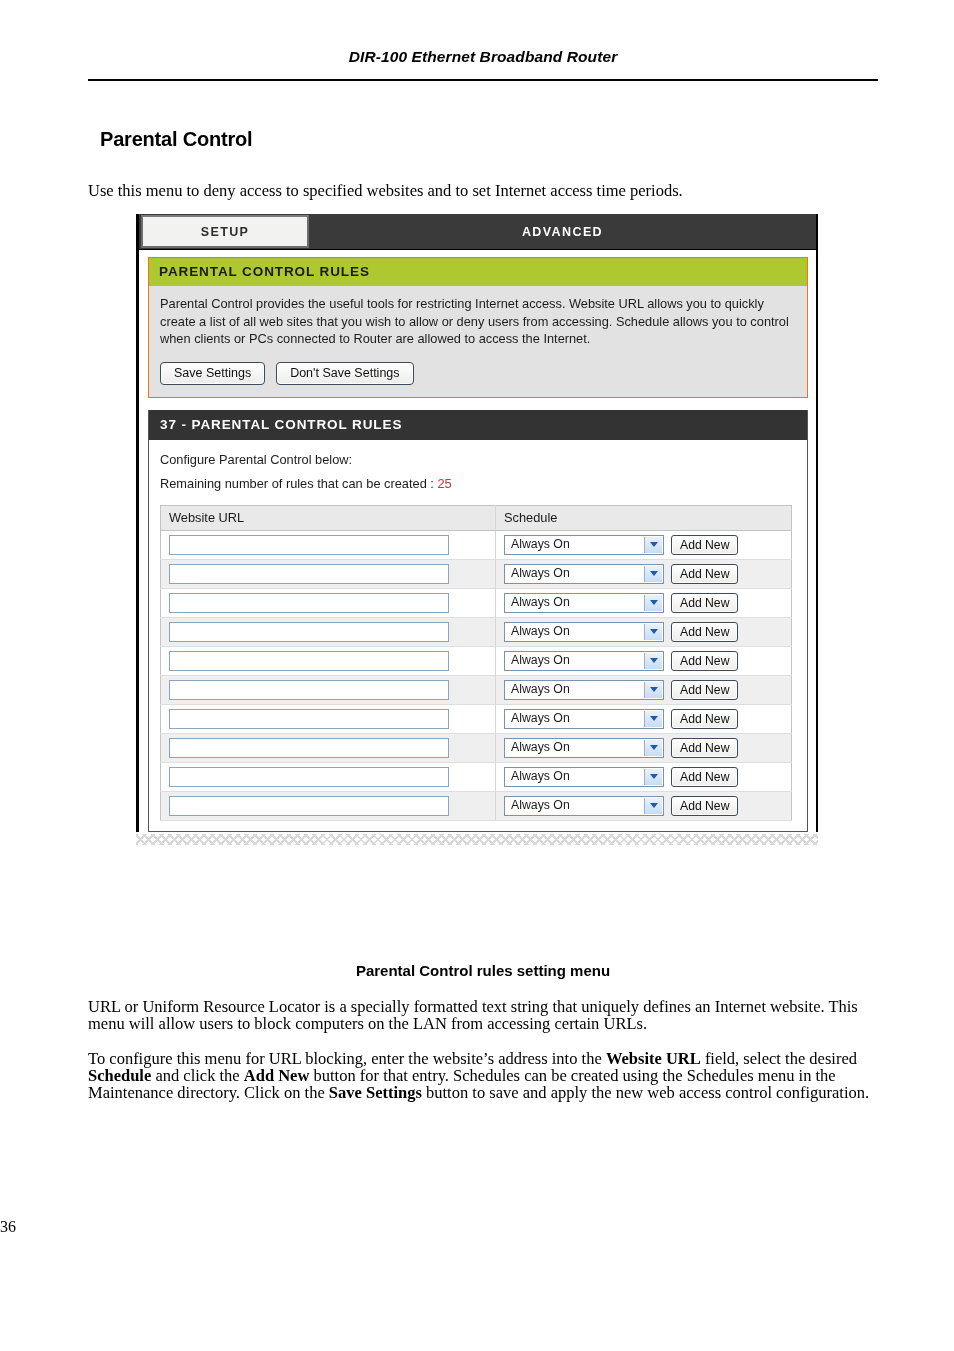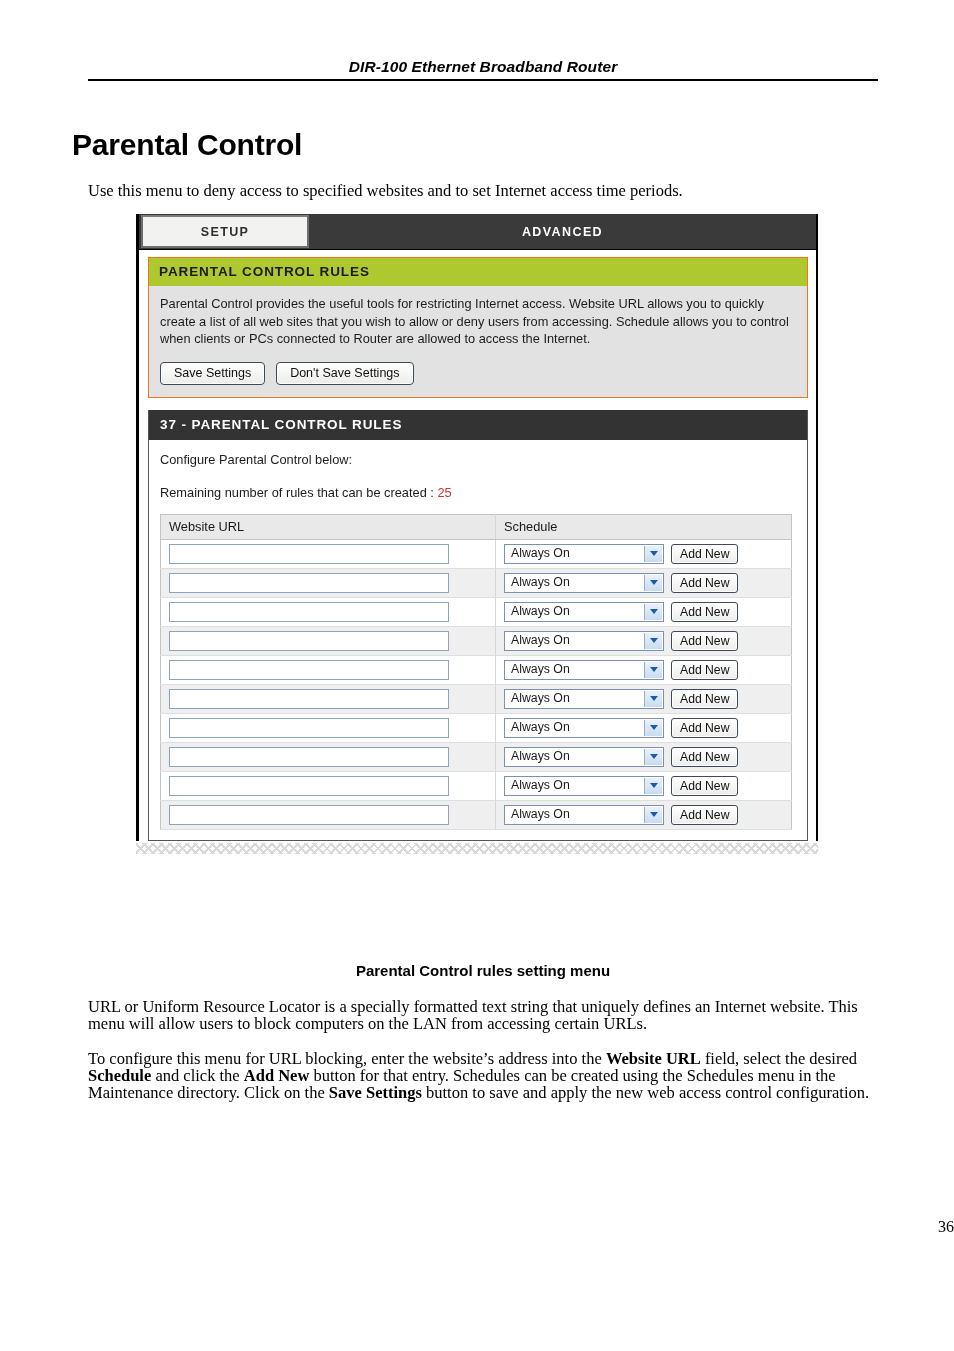--- a/index.html
+++ b/index.html
@@ -13,21 +13,21 @@
     position: relative;
     font-family: "Liberation Serif", serif;
     color: #000;
     overflow: hidden;
   }
 
   
   .doc-header {
     position: absolute;
     left: 88px;
-    top: 58px;
+    top: 48px;
     width: 790px;
     text-align: center;
   }
   .doc-header-title {
     font-family: "Liberation Sans", sans-serif;
     font-weight: bold;
     font-style: italic;
     font-size: 15.5px;
     letter-spacing: 0.1px;
   }
@@ -36,25 +36,25 @@
     left: 88px;
     top: 79px;
     width: 790px;
     height: 2px;
     background: #000;
   }
 
   
   .page-title {
     position: absolute;
-    left: 72px;
+    left: 100px;
     top: 128px;
     font-family: "Liberation Sans", sans-serif;
     font-weight: bold;
-    font-size: 30px;
+    font-size: 20px;
     letter-spacing: -0.2px;
   }
   .intro-para {
     position: absolute;
     left: 88px;
     top: 180px;
     width: 800px;
     font-size: 16.5px;
     line-height: 21px;
   }
@@ -207,21 +207,21 @@
     justify-content: center;
   }
   .chev {
     width: 0; height: 0;
     border-left: 4.5px solid transparent;
     border-right: 4.5px solid transparent;
     border-top: 5px solid #1b5ba8;
   }
 
   .remaining {
-    margin-top: 18px;
+    margin-top: 9px;
     font-family: "Liberation Sans", sans-serif;
     font-size: 12.8px;
   }
   .remaining .count { color: #cc3333; }
 
   
   .rules-table {
     margin-top: 14px;
     width: 632px;
     border: 1px solid #c3c3c3;
@@ -316,21 +316,21 @@
     font-size: 16.5px;
     line-height: 17px;
   }
   .body-para.p1 { top: 998px; }
   .body-para.p2 { top: 1050px; }
   .page-number {
     position: absolute;
     left: 0;
     top: 1218px;
     width: 954px;
-    text-align: right;
+    text-align: left;
     font-size: 16px;
   }
 </style>
 </head>
 <body>
 
 <div class="doc-header">
   <span class="doc-header-title">DIR-100 Ethernet Broadband Router</span>
 </div>
 <div class="doc-header-rule"></div>

